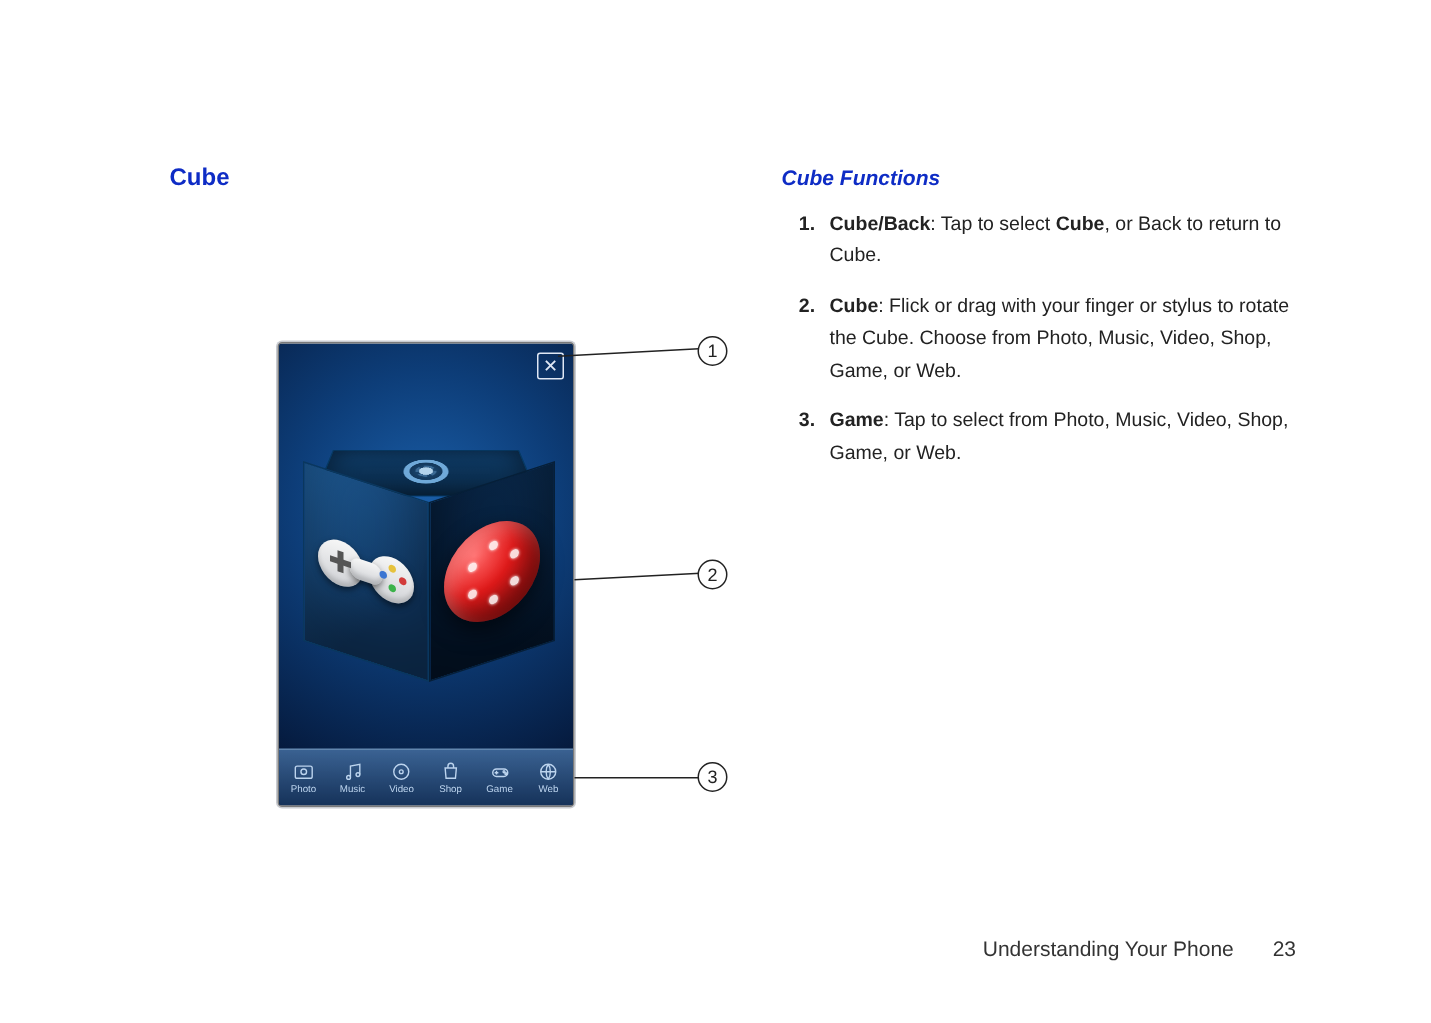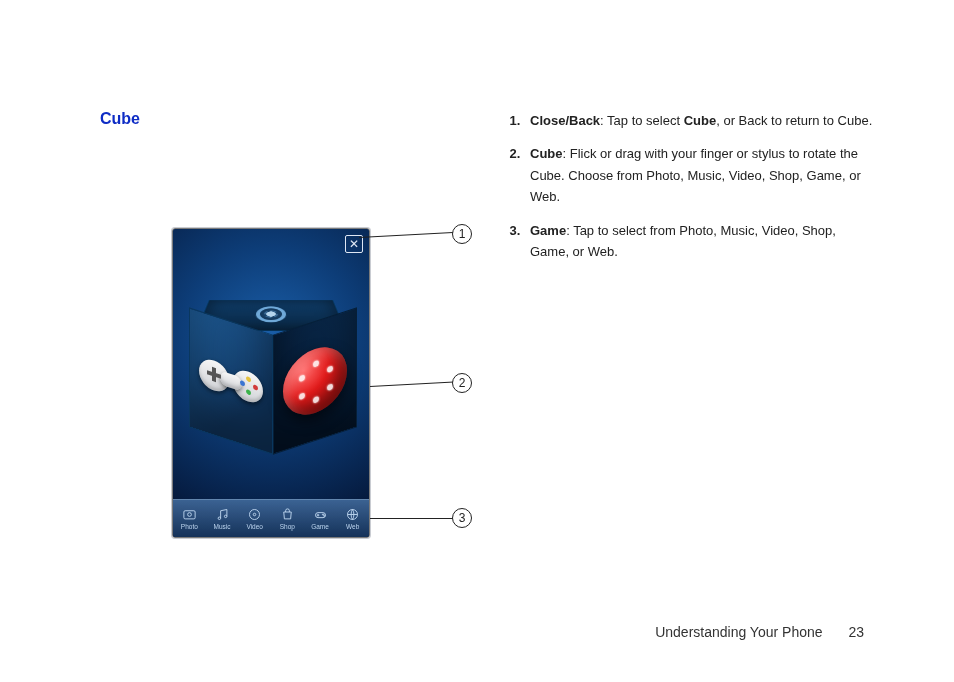--- a/index.html
+++ b/index.html
@@ -1,18 +1,18 @@
 <!DOCTYPE html>
 <html><head>
 <meta charset="utf-8">
 <style>
   * { box-sizing: border-box; margin: 0; padding: 0; }
   html, body { width: 954px; height: 682px; background: #fff; font-family: Arial, Helvetica, sans-serif; color: #222; }
   .page { position: relative; width: 954px; height: 682px; padding: 110px 80px 40px 100px; }
-  .columns { display: flex; gap: 28px; }
+  .columns { display: flex; gap: 38px; margin-left: 13px; }
   .left-col { width: 370px; }
   .right-col { width: 390px; }
   .section-heading { font-size: 16px; font-weight: 700; color: #0e2cc5; margin-bottom: 40px; }
   .sub-heading { font-size: 14px; font-weight: 700; font-style: italic; color: #0e2cc5; margin-bottom: 12px; }
 
   .phone-wrap { position: relative; width: 370px; height: 360px; }
   .phone { position: absolute; left: 72px; top: 60px; width: 198px; height: 310px;
            border: 1px solid #7a7a7a; border-radius: 3px; overflow: hidden;
            background: radial-gradient(circle at 50% 35%, #1a5ea8 0%, #0d3d78 40%, #061e44 80%, #030e28 100%);
            box-shadow: 0 0 0 1px #c9ccd2; }
@@ -199,23 +199,24 @@
         <div class="callout-line l1"></div>
         <div class="callout-num n1">1</div>
         <div class="callout-line l2"></div>
         <div class="callout-num n2">2</div>
         <div class="callout-line l3"></div>
         <div class="callout-num n3">3</div>
       </div>
     </div>
 
     <div class="right-col">
+      <div class="sub-heading">Cube Functions</div>
       <ol class="func-list">
         <li>
-          <span class="term">Close/Back</span><span>: Tap to select </span><span class="inner-bold">Cube</span><span>, or  Back to return to Cube.</span>
+          <span class="term">Cube/Back</span><span>: Tap to select </span><span class="inner-bold">Cube</span><span>, or  Back to return to Cube.</span>
         </li>
         <li>
           <span class="term">Cube</span><span>: Flick or drag with your finger or stylus to rotate the Cube.  Choose from Photo, Music, Video, Shop, Game, or Web.</span><span class="inner-bold"></span><span></span>
         </li>
         <li>
           <span class="term">Game</span><span>: Tap to select from Photo, Music, Video, Shop, Game, or Web.</span><span class="inner-bold"></span><span></span>
         </li>
       </ol>
     </div>
 

